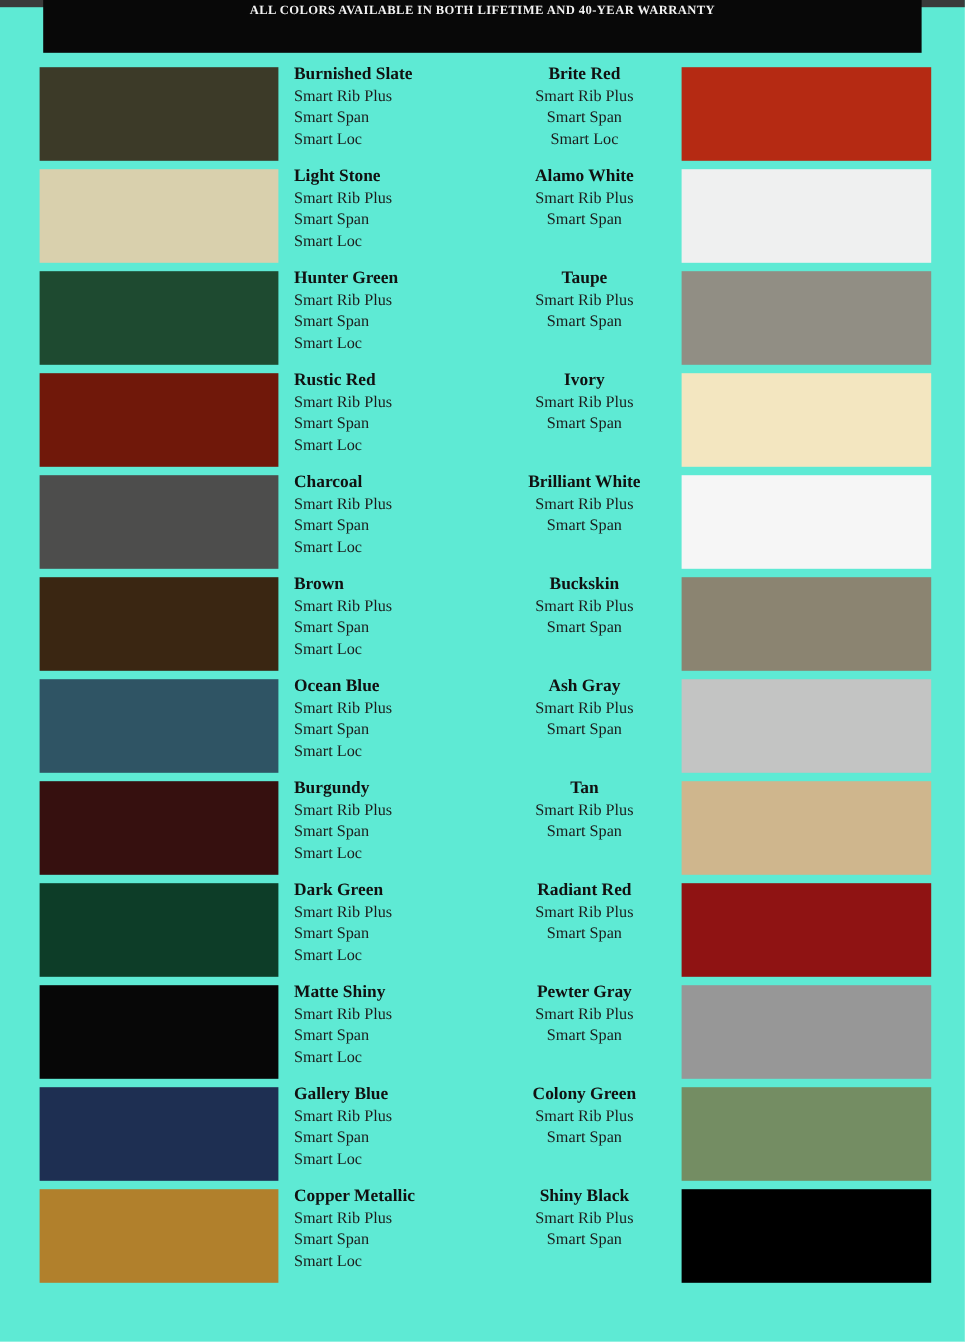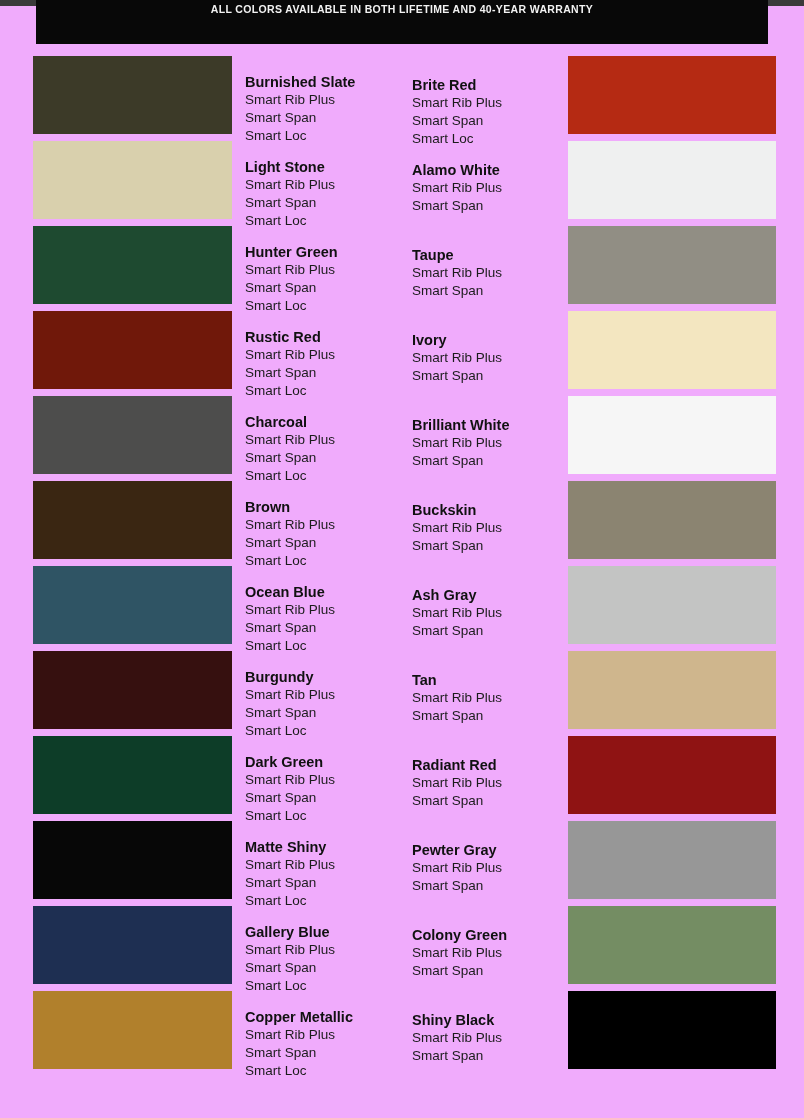--- a/index.html
+++ b/index.html
@@ -12,21 +12,22 @@
     width: 804px;
     height: 1118px;
     font-family: "Liberation Sans", sans-serif;
     overflow: hidden;
     position: relative;
   }
   .page {
     position: relative;
     width: 804px;
     height: 1118px;
-    background: #f0abfc;
+    background: #5eead4;
+    font-family: Liberation Serif, serif;
   }
 
   
   .top-strip {
     position: absolute;
     left: 0;
     top: 0;
     width: 804px;
     height: 6px;
     background: #3a3a3a;
@@ -81,21 +82,20 @@
     top: 6px;
     width: 199px;
     height: 78px;
   }
   .cell-left .labels {
     position: absolute;
     left: 245px;
     top: 3px;
     width: 150px;
     text-align: left;
-    margin-top: 20px;
   }
 
   
   .cell-right {
     position: absolute;
     left: 402px;
     top: 0;
     width: 402px;
     height: 85px;
   }
@@ -104,22 +104,21 @@
     left: 166px;
     top: 6px;
     width: 208px;
     height: 78px;
   }
   .cell-right .labels {
     position: absolute;
     left: 10px;
     top: 3px;
     width: 150px;
-    text-align: left;
-    margin-top: 23px;
+    text-align: center;
   }
 
   .color-name {
     font-size: 14.5px;
     font-weight: bold;
     color: #111111;
     line-height: 18px;
     white-space: nowrap;
   }
   .panel-name {

